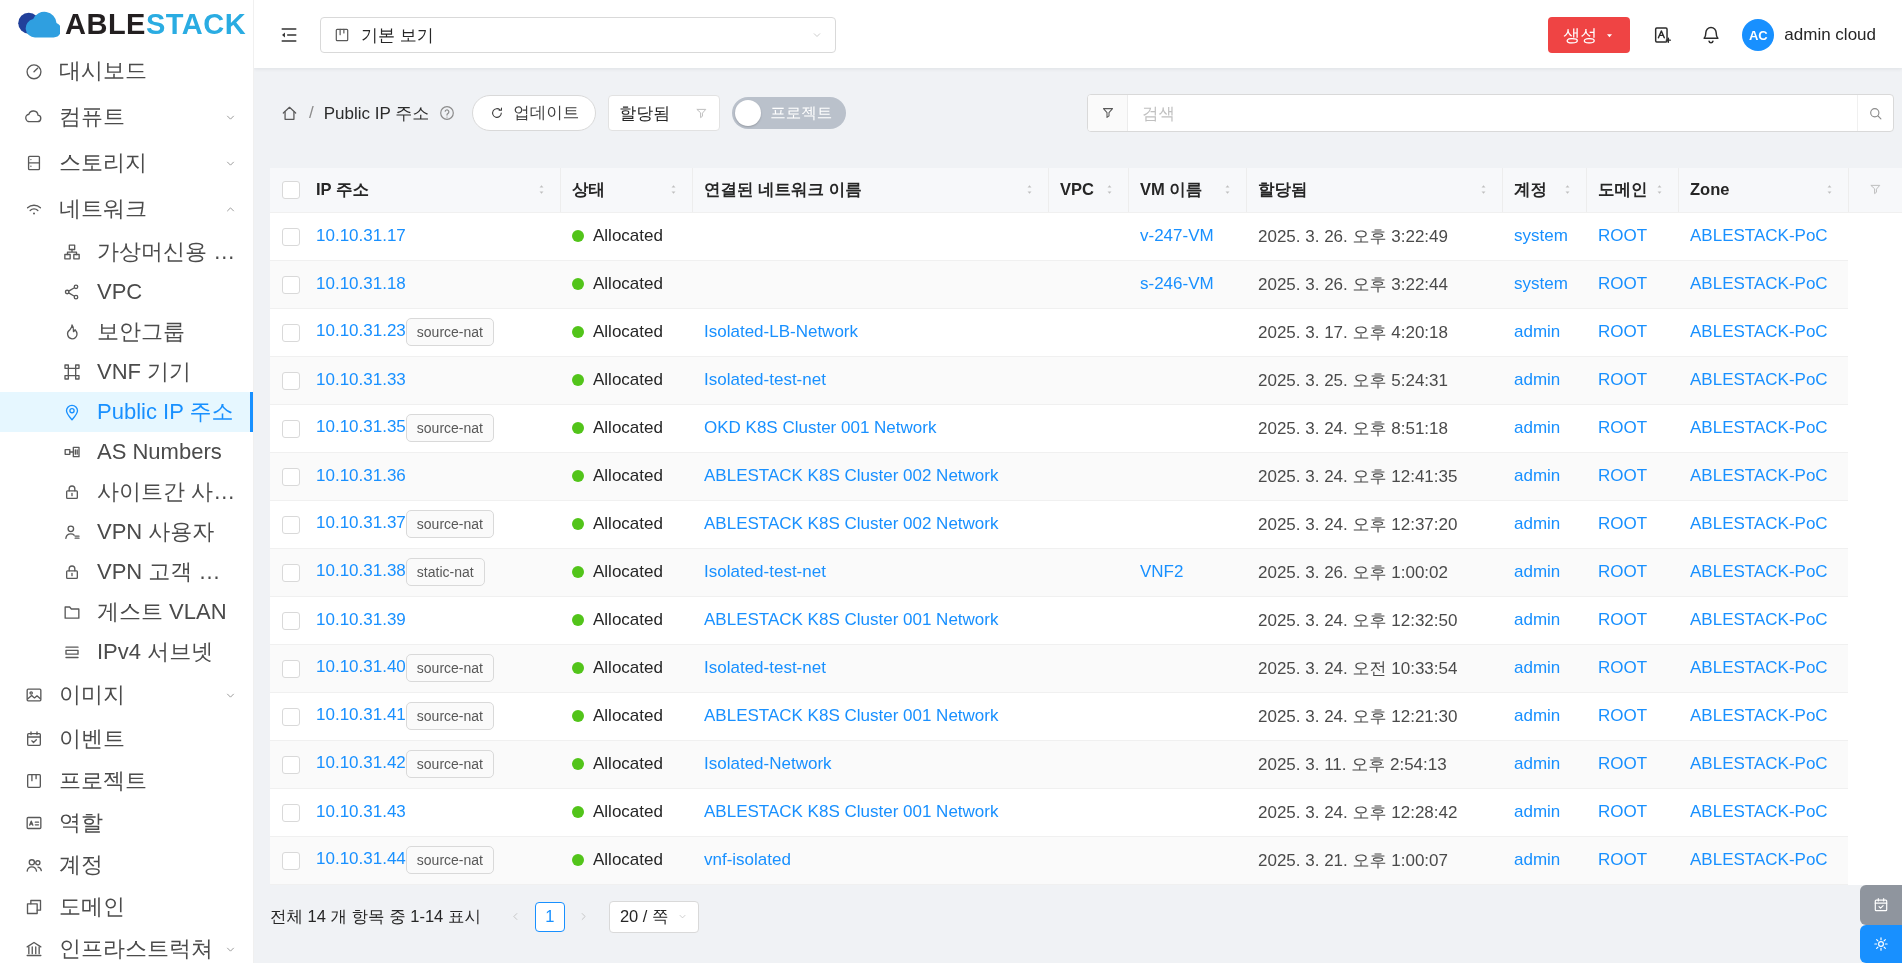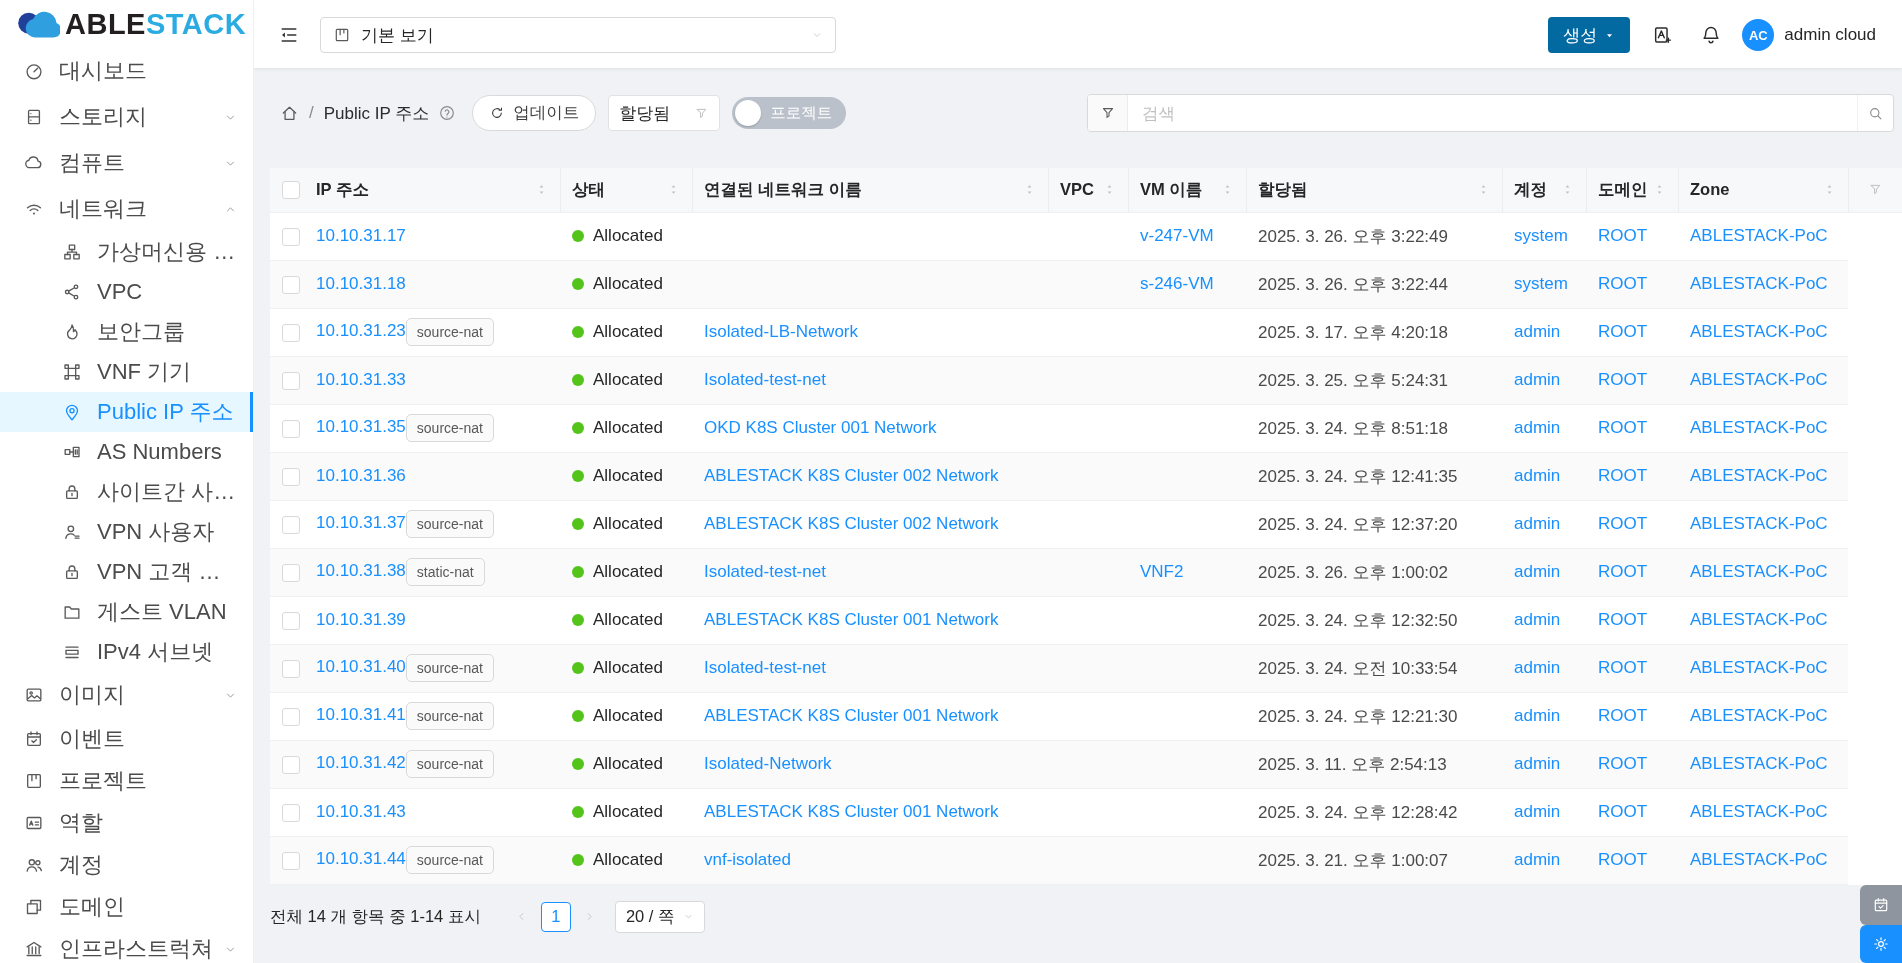--- a/index.html
+++ b/index.html
@@ -21,21 +21,21 @@
 .chev{width:13px;height:13px;margin-left:auto;color:#8c8c8c}
 .nav-item.selected{background:#e6f7ff;color:#1890ff}
 .nav-item.selected .nav-ic{color:#1890ff}
 .nav-item.selected::after{content:"";position:absolute;right:0;top:0;bottom:0;width:3px;background:#1890ff}
 
 .topbar{position:absolute;left:254px;right:0;top:0;height:68px;background:#fff;display:flex;align-items:center;padding:2px 26px 0 24px;box-shadow:0 1px 4px rgba(0,21,41,.08);z-index:4}
 .fold-icon{width:22px;height:22px;color:#333;cursor:pointer}
 .view-select{width:516px;height:36px;border:1px solid #d9d9d9;border-radius:4px;margin-left:20px;display:flex;align-items:center;padding:0 12px;gap:10px;background:#fff;cursor:pointer}
 .proj-ic{width:18px;height:18px;color:#595959}
 .vs-chev{margin-left:auto;width:12px;height:12px;color:#bfbfbf}
-.create-btn{margin-left:auto;height:36px;background:#0369a1;color:#fff;border:none;border-radius:4px;padding:0 15px;display:flex;align-items:center;gap:7px;font-size:17px;font-family:inherit;cursor:pointer}
+.create-btn{margin-left:auto;height:36px;background:#ef4444;color:#fff;border:none;border-radius:4px;padding:0 15px;display:flex;align-items:center;gap:7px;font-size:17px;font-family:inherit;cursor:pointer}
 .caret{width:11px;height:11px}
 .tb-ic{width:22px;height:22px;color:#2b2b2b;cursor:pointer}
 .translate-ic{margin-left:22px}
 .bell-ic{margin-left:26px}
 .avatar{margin-left:20px;width:32px;height:32px;border-radius:50%;background:#1890ff;color:#fff;font-size:13px;font-weight:bold;display:flex;align-items:center;justify-content:center;flex:none;cursor:pointer}
 .username{margin-left:10px;font-size:17px;white-space:nowrap}
 
 .content{position:absolute;left:254px;top:68px;right:0;bottom:0;overflow:hidden}
 .toolbar{display:flex;align-items:center;margin:26px 8px 0 16px}
 .tl{display:flex;align-items:center;padding-left:10px}
@@ -70,21 +70,21 @@
 td{height:48px;border-bottom:1px solid #f0f0f0;padding:0 12px;white-space:nowrap;overflow:hidden}
 tbody tr:nth-child(even){background:#fafafa}
 .cb{width:18px;height:18px;border:1px solid #d9d9d9;border-radius:3px;background:#fff;display:inline-block;vertical-align:middle;cursor:pointer}
 .link{color:#1890ff;text-decoration:none;cursor:pointer}
 .tag{display:inline-block;height:28px;line-height:26px;padding:0 10px;border:1px solid #d9d9d9;border-radius:5px;background:#fafafa;font-size:14px;color:#595959;vertical-align:middle}
 .dot{display:inline-block;width:12px;height:12px;border-radius:50%;background:#52c41a;margin-right:9px;vertical-align:-1px}
 .state-txt{color:#262626}
 .time{color:#4a4a4a}
 
 .pagefoot{display:flex;align-items:center;margin:16px 8px 0 16px;font-size:16.5px;color:#262626}
-.pg-summary{margin-right:28px;white-space:nowrap}
+.pg-summary{margin-right:22px;white-space:nowrap}
 .pg-nav{width:26px;height:30px;display:flex;align-items:center;justify-content:center;color:#bfbfbf;cursor:pointer}
 .pg-nav .ic{width:13px;height:13px}
 .pg-cur{width:30px;height:30px;border:1px solid #1890ff;border-radius:4px;color:#1890ff;background:#fff;display:flex;align-items:center;justify-content:center;margin:0 6px;cursor:pointer}
 .pg-size{height:32px;border:1px solid #d9d9d9;border-radius:4px;background:#fff;display:flex;align-items:center;gap:8px;padding:0 10px;margin-left:12px;cursor:pointer;white-space:nowrap}
 .pg-size .ic{width:11px;height:11px;color:#bfbfbf}
 
 .fab{position:absolute;right:0;width:42px;display:flex;align-items:center;justify-content:center;color:#fff;border:none;cursor:pointer;z-index:6}
 .fab.gray{bottom:38px;height:40px;background:#8f959e;border-radius:6px 0 0 6px}
 .fab.blue{bottom:0;height:38px;background:#1890ff;border-radius:6px 0 0 6px}
 .fab .ic{width:18px;height:18px}
@@ -109,39 +109,39 @@
           <svg viewBox="0 0 24 24" fill="none" stroke="currentColor" stroke-width="1.6" stroke-linecap="round" stroke-linejoin="round">
             <circle cx="12" cy="13" r="8.3"></circle>
             <path d="M12 13l4.3-4.3"></path>
           </svg>
         </i>
         <span class="nav-label">대시보드</span>
       </div>
       <div class="nav-item">
         <i class="ic nav-ic">
           <svg viewBox="0 0 24 24" fill="none" stroke="currentColor" stroke-width="1.6" stroke-linecap="round" stroke-linejoin="round">
+            <path d="M7.2 17.5h9a3.9 3.9 0 0 0 .6-7.76 5.6 5.6 0 0 0-10.9-1A3.9 3.9 0 0 0 7.2 17.5z"></path>
+          </svg>
+        </i>
+        <span class="nav-label">컴퓨트</span>
+        <i class="ic chev">
+          <svg viewBox="0 0 24 24" fill="none" stroke="currentColor" stroke-width="1.6" stroke-linecap="round" stroke-linejoin="round">
+            <path d="M6.5 9.5l5.5 5.5 5.5-5.5"></path>
+          </svg>
+        </i>
+      </div>
+      <div class="nav-item">
+        <i class="ic nav-ic">
+          <svg viewBox="0 0 24 24" fill="none" stroke="currentColor" stroke-width="1.6" stroke-linecap="round" stroke-linejoin="round">
             <rect x="5.5" y="4" width="13" height="16" rx="1.2"></rect>
             <path d="M5.5 11.8h13"></path>
             <path d="M8.3 7.9h.02M8.3 15.9h.02"></path>
           </svg>
         </i>
         <span class="nav-label">스토리지</span>
-        <i class="ic chev">
-          <svg viewBox="0 0 24 24" fill="none" stroke="currentColor" stroke-width="1.6" stroke-linecap="round" stroke-linejoin="round">
-            <path d="M6.5 9.5l5.5 5.5 5.5-5.5"></path>
-          </svg>
-        </i>
-      </div>
-      <div class="nav-item">
-        <i class="ic nav-ic">
-          <svg viewBox="0 0 24 24" fill="none" stroke="currentColor" stroke-width="1.6" stroke-linecap="round" stroke-linejoin="round">
-            <path d="M7.2 17.5h9a3.9 3.9 0 0 0 .6-7.76 5.6 5.6 0 0 0-10.9-1A3.9 3.9 0 0 0 7.2 17.5z"></path>
-          </svg>
-        </i>
-        <span class="nav-label">컴퓨트</span>
         <i class="ic chev">
           <svg viewBox="0 0 24 24" fill="none" stroke="currentColor" stroke-width="1.6" stroke-linecap="round" stroke-linejoin="round">
             <path d="M6.5 9.5l5.5 5.5 5.5-5.5"></path>
           </svg>
         </i>
       </div>
       <div class="nav-item">
         <i class="ic nav-ic">
           <svg viewBox="0 0 24 24" fill="none" stroke="currentColor" stroke-width="1.6" stroke-linecap="round" stroke-linejoin="round">
             <path d="M4.3 10.6a11 11 0 0 1 15.4 0"></path>

